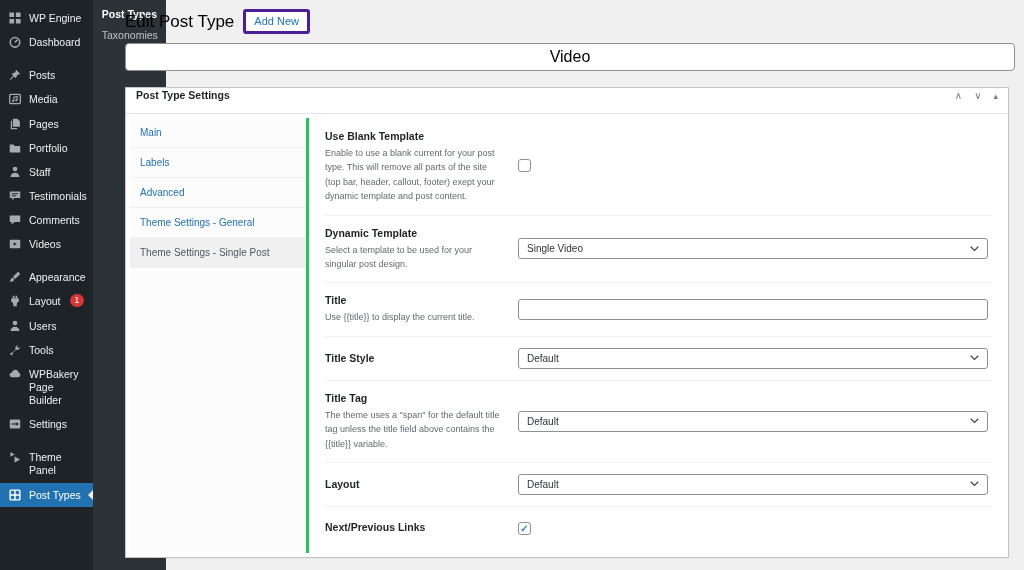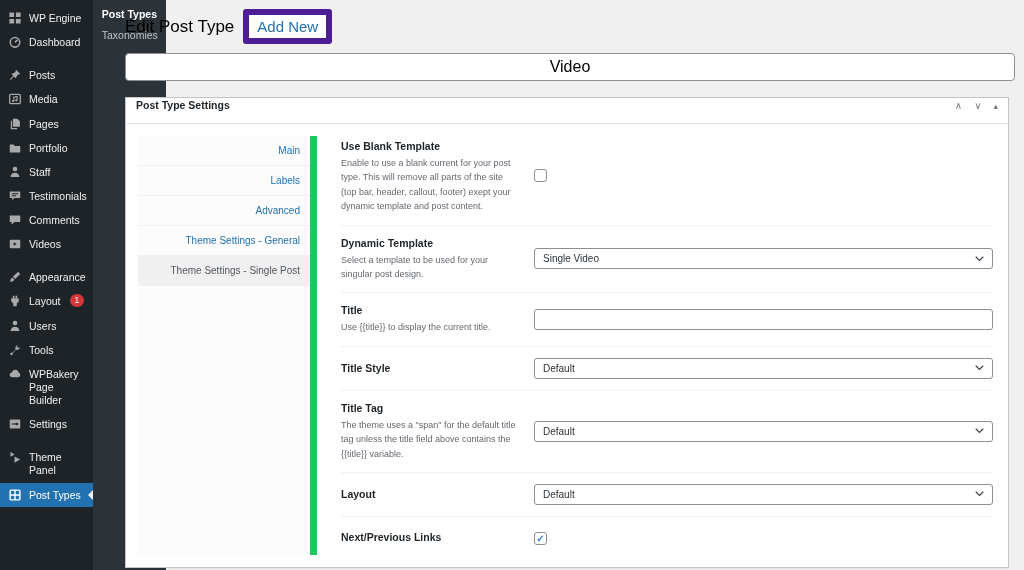--- a/index.html
+++ b/index.html
@@ -42,43 +42,43 @@
     margin-top:auto; display:flex; align-items:center; gap:7px;
     padding:7px 8px 10px; color:#a7aaad; cursor:pointer; background:#23282d;
   }
   .collapse-row .icon, .collapse-row .icon svg { width:13px; height:13px; display:block; color:#a7aaad; }
 
   
   .content { flex:1; padding:7px 12px 0 13px; min-width:0; }
   .page-header { display:flex; align-items:center; gap:9px; margin:2px 0 9px; }
   .page-title { font-size:17px; font-weight:500; color:#000000; margin:0; }
   .add-new-btn {
-    font-size:15px; color:#2271b1; background:#fff;
-    border:6px solid #4c1d95; border-radius:3px; padding:4px 8px;
+    font-size:11px; color:#2271b1; background:#fff;
+    border:3px solid #4c1d95; border-radius:3px; padding:4px 8px;
     text-decoration:none; cursor:pointer; line-height:1;
   }
   .post-title-input {
     display:block; width:890px; height:28px; border:1px solid #8c8f94; border-radius:4px;
     background:#fff; font-family:inherit; font-size:16px; color:#000000;
     padding:0 9px; margin-bottom:16px; outline:none;text-align:center;
   }
 
   
   .postbox { width:884px; background:#fff; border:1px solid #c3c4c7; box-shadow:0 1px 1px rgba(0,0,0,.04); }
   .postbox-header {
     display:flex; align-items:flex-end; justify-content:space-between;
     height:26px; padding:12px 10px; border-bottom:1px solid #e2e4e7;
   }
   .postbox-title { font-size:10.5px; font-weight:bold; color:#1d2327; }
   .handle-actions { display:flex; align-items:center; gap:12px; color:#787c82; }
   .handle-actions .hbtn { font-size:10px; line-height:1; cursor:pointer; }
   .handle-actions .toggle { font-size:9px; }
 
   .postbox-body { display:flex; min-height:441px; align-items:stretch; }
-  .tabs { width:179px; flex-shrink:0; list-style:none; margin:12px; padding:0; border-right:7px solid #22c55e; background:#fcfcfc;text-align:right; }
+  .tabs { width:179px; flex-shrink:0; list-style:none; margin:4px; padding:0; border-right:3px solid #22c55e; background:#fcfcfc; }
   .tab { padding:9px 10px; font-size:10px; color:#2271b1; border-bottom:1px solid #f0f0f1; cursor:pointer; }
   .tab.active { background:#f0f0f1; color:#50575e; }
 
   .fields { flex:1; padding:5px 15px 10px 12px; }
   .field-row { display:flex; align-items:center; padding:11px 0; border-bottom:1px solid #f2f2f2; }
   .field-row:last-child { border-bottom:none; }
   .field-info { width:193px; flex-shrink:0; padding-right:16px; }
   .field-label { font-size:10.5px; font-weight:bold; color:#1d2327; }
   .field-desc { font-size:9px; color:#646970; line-height:1.6; margin-top:4px; }
   .field-desc:empty { display:none; }

